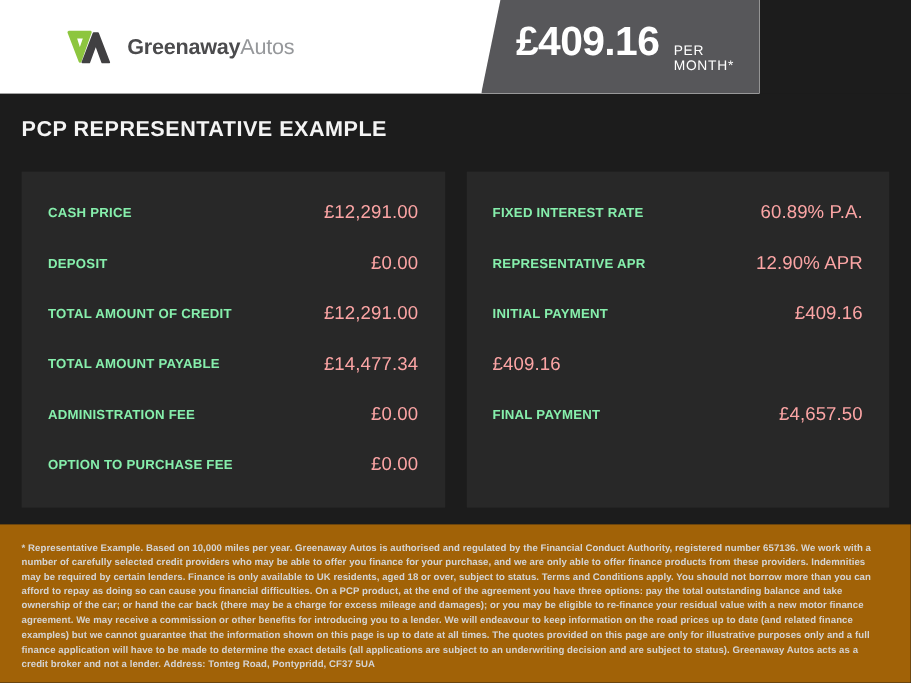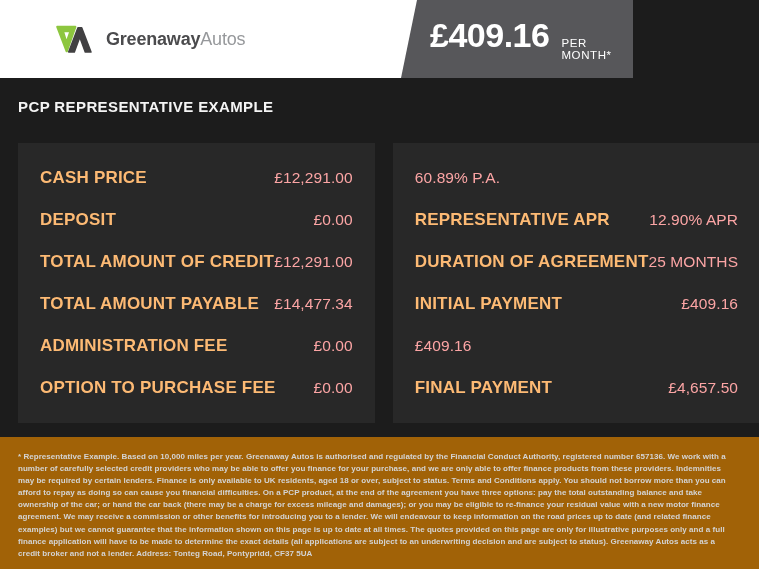--- a/index.html
+++ b/index.html
@@ -45,40 +45,40 @@
     color: #ffffff; font-weight: normal; font-size: 11.5px;
     letter-spacing: 0.6px; margin-left: 12px;
   }
 
   
   .main {
     width: 759px; height: 359px;
     background: #1c1c1c;
   }
   .page-title {
-    color: #f4f4f4; font-size: 15px; font-weight: bold;
+    color: #f4f4f4; font-size: 18px; font-weight: bold;
     letter-spacing: 0.4px;
     padding: 19px 0 0 18px;
     line-height: 20px;
   }
   .panels {
     display: flex; gap: 18px;
     margin: 26px 18px 0 18px;
   }
   .panel {
     flex: 1 1 0;
     background: #282828;
     padding: 14px 22px;
   }
   .finance-row {
     height: 42px;
     display: flex; align-items: center; justify-content: space-between;
   }
   .finance-label {
-    color: #fdba74; font-size: 17px; font-weight: bold;
+    color: #86efac; font-size: 11px; font-weight: bold;
     letter-spacing: 0.2px; white-space: nowrap;
   }
   .finance-value {
     color: #fca5a5; font-size: 15.5px; font-weight: normal;
     letter-spacing: 0.1px; white-space: nowrap; text-align: right;
   }
 
   
   .disclaimer-section {
     position: absolute; left: 0; top: 437px;
@@ -142,29 +142,26 @@
         <span class="finance-value">£0.00</span>
       </div>
       <div class="finance-row">
         <span class="finance-label">OPTION TO PURCHASE FEE</span>
         <span class="finance-value">£0.00</span>
       </div>
     </div>
 
     <div class="panel">
       <div class="finance-row">
+        <span class="finance-label">FIXED INTEREST RATE</span>
         <span class="finance-value">60.89% P.A.</span>
       </div>
       <div class="finance-row">
         <span class="finance-label">REPRESENTATIVE APR</span>
         <span class="finance-value">12.90% APR</span>
-      </div>
-      <div class="finance-row">
-        <span class="finance-label">DURATION OF AGREEMENT</span>
-        <span class="finance-value">25 MONTHS</span>
       </div>
       <div class="finance-row">
         <span class="finance-label">INITIAL PAYMENT</span>
         <span class="finance-value">£409.16</span>
       </div>
       <div class="finance-row">
         <span class="finance-value">£409.16</span>
       </div>
       <div class="finance-row">
         <span class="finance-label">FINAL PAYMENT</span>

